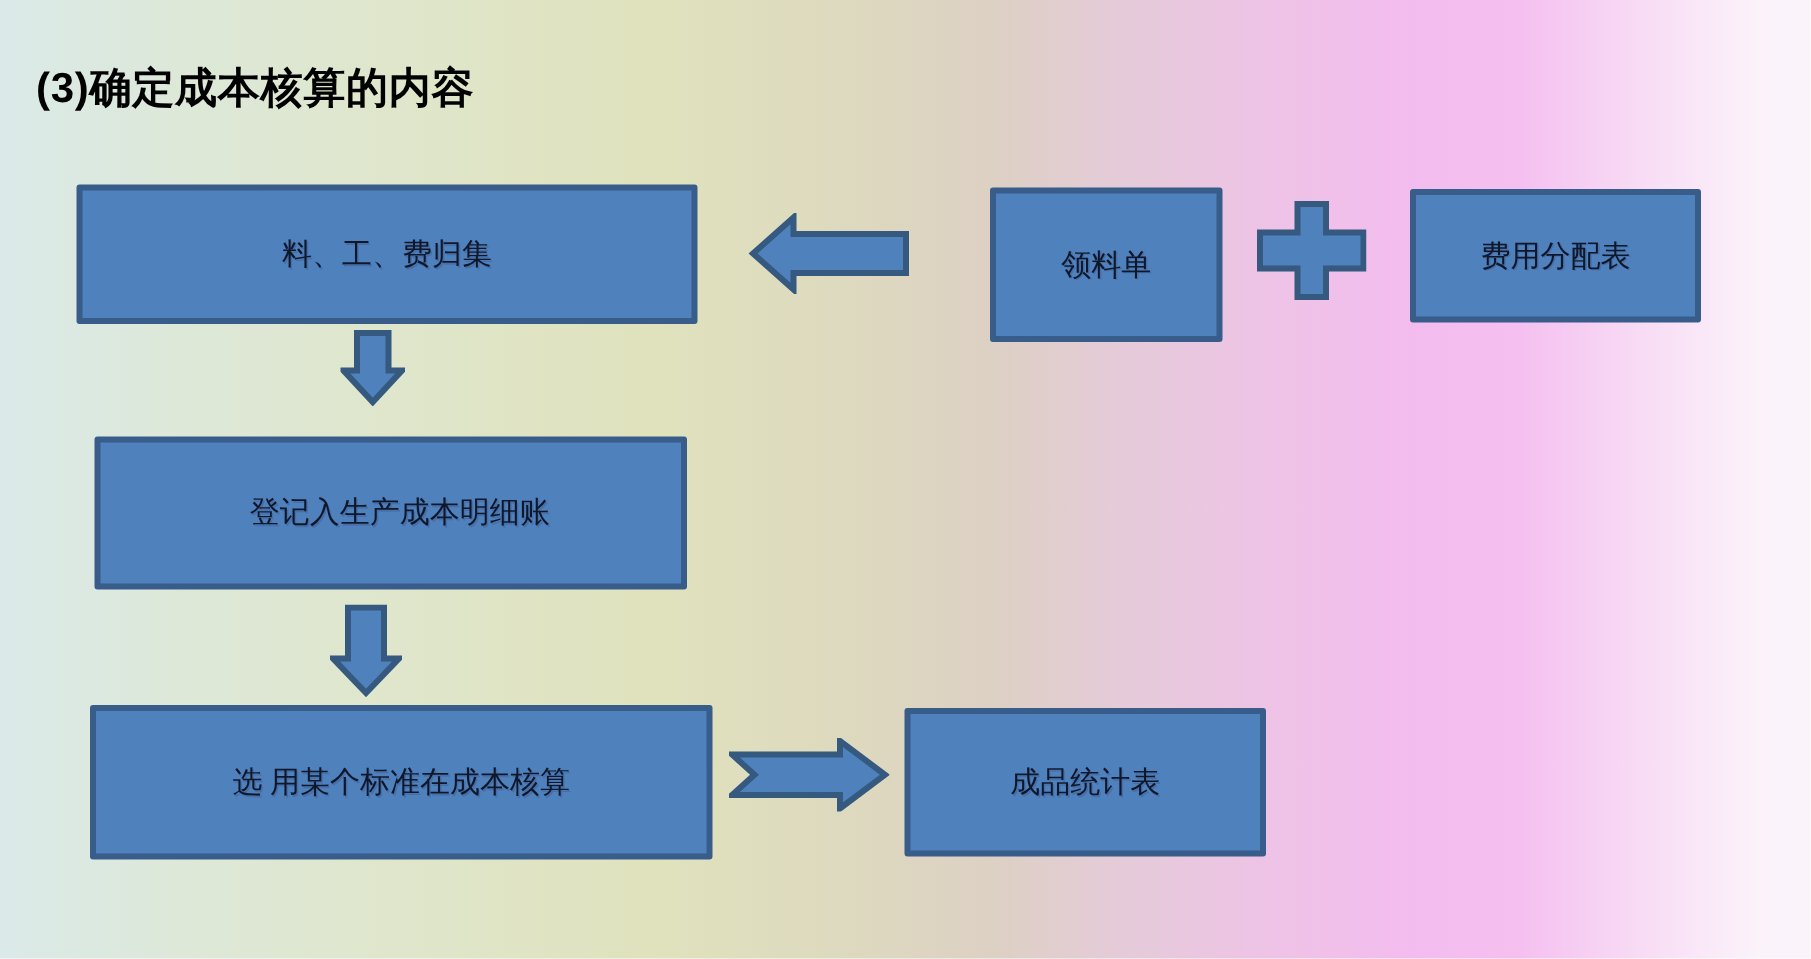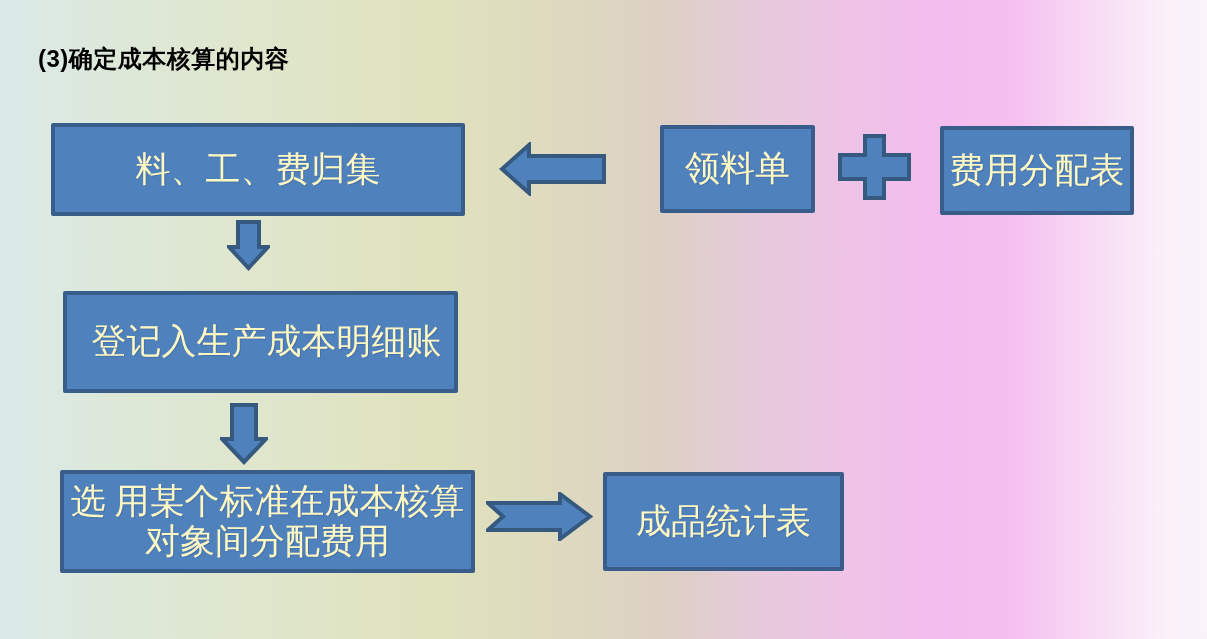--- a/index.html
+++ b/index.html
@@ -17,36 +17,36 @@
       #ddd0c4 55%,
       #e5cbd9 62%,
       #eec3e6 70%,
       #f3bcee 78%,
       #f5c0f0 84%,
       #f8ddf5 91%,
       #fbf2fa 97%,
       #faf3fa 100%);
   }
   .title{
-    position:absolute;left:38px;top:42px;
-    font-size:24px;line-height:34px;font-weight:600;
+    position:absolute;left:24px;top:42px;
+    font-size:28px;line-height:34px;font-weight:600;
     color:#000;letter-spacing:0.5px;
     white-space:nowrap;
   }
   .node{
     position:absolute;
     box-sizing:border-box;
     background:#4f81bd;
     border:4px solid #385d8a;
     border-radius:2px;
     display:flex;align-items:center;justify-content:center;
     text-align:center;
-    color:#fef9c3;
+    color:#0f172a;
     font-family:"Liberation Serif","DejaVu Serif",serif;
-    font-size:35px;line-height:40px;
+    font-size:20px;line-height:40px;
     text-shadow:1px 1px 0 rgba(40,40,90,0.18);
   }
   .shape{position:absolute;display:block;}
   .shape polygon, .shape path{
     fill:#4f81bd;stroke:#35597f;stroke-width:4;stroke-linejoin:miter;
   }
 </style>
 </head>
 <body>
 
@@ -55,21 +55,21 @@
   <div class="title">(3)确定成本核算的内容</div>
 
   <div class="node" style="left:51px;top:123px;width:414px;height:93px;">
     <span>料、工、费归集</span>
   </div>
 
   <svg class="shape" style="left:499px;top:142px;" width="108" height="54" viewBox="0 0 108 54" aria-hidden="true">
     <polygon points="30,3 30,14 105,14 105,40 30,40 30,51 3,27"></polygon>
   </svg>
 
-  <div class="node" style="left:660px;top:125px;width:155px;height:88px;">
+  <div class="node" style="left:660px;top:125px;width:155px;height:103px;">
     <span>领料单</span>
   </div>
 
   <svg class="shape" style="left:838px;top:134px;" width="73" height="66" viewBox="0 0 73 66" aria-hidden="true">
     <path d="M27,2 H46 V21 H71 V45 H46 V64 H27 V45 H2 V21 H27 Z"></path>
   </svg>
 
   <div class="node" style="left:940px;top:126px;width:194px;height:89px;font-family:Liberation Serif, serif;">
     <span>费用分配表</span>
   </div>
@@ -81,21 +81,20 @@
   <div class="node" style="left:63px;top:291px;width:395px;height:102px;padding-left:12px;">
     <span>登记入生产成本明细账</span>
   </div>
 
   <svg class="shape" style="left:220px;top:403px;" width="48" height="62" viewBox="0 0 48 62" aria-hidden="true">
     <polygon points="12,2 36,2 36,36 46,36 24,59 2,36 12,36"></polygon>
   </svg>
 
   <div class="node" style="left:60px;top:470px;width:415px;height:103px;flex-direction:column;">
     <span>选 用某个标准在成本核算</span>
-    <span>对象间分配费用</span>
   </div>
 
   <svg class="shape" style="left:486px;top:492px;" width="107" height="49" viewBox="0 0 107 49" aria-hidden="true">
     <polygon points="2,11 74,11 74,2 104,24.5 74,47 74,38 2,38 17,24.5"></polygon>
   </svg>
 
   <div class="node" style="left:603px;top:472px;width:241px;height:99px;">
     <span>成品统计表</span>
   </div>
 

